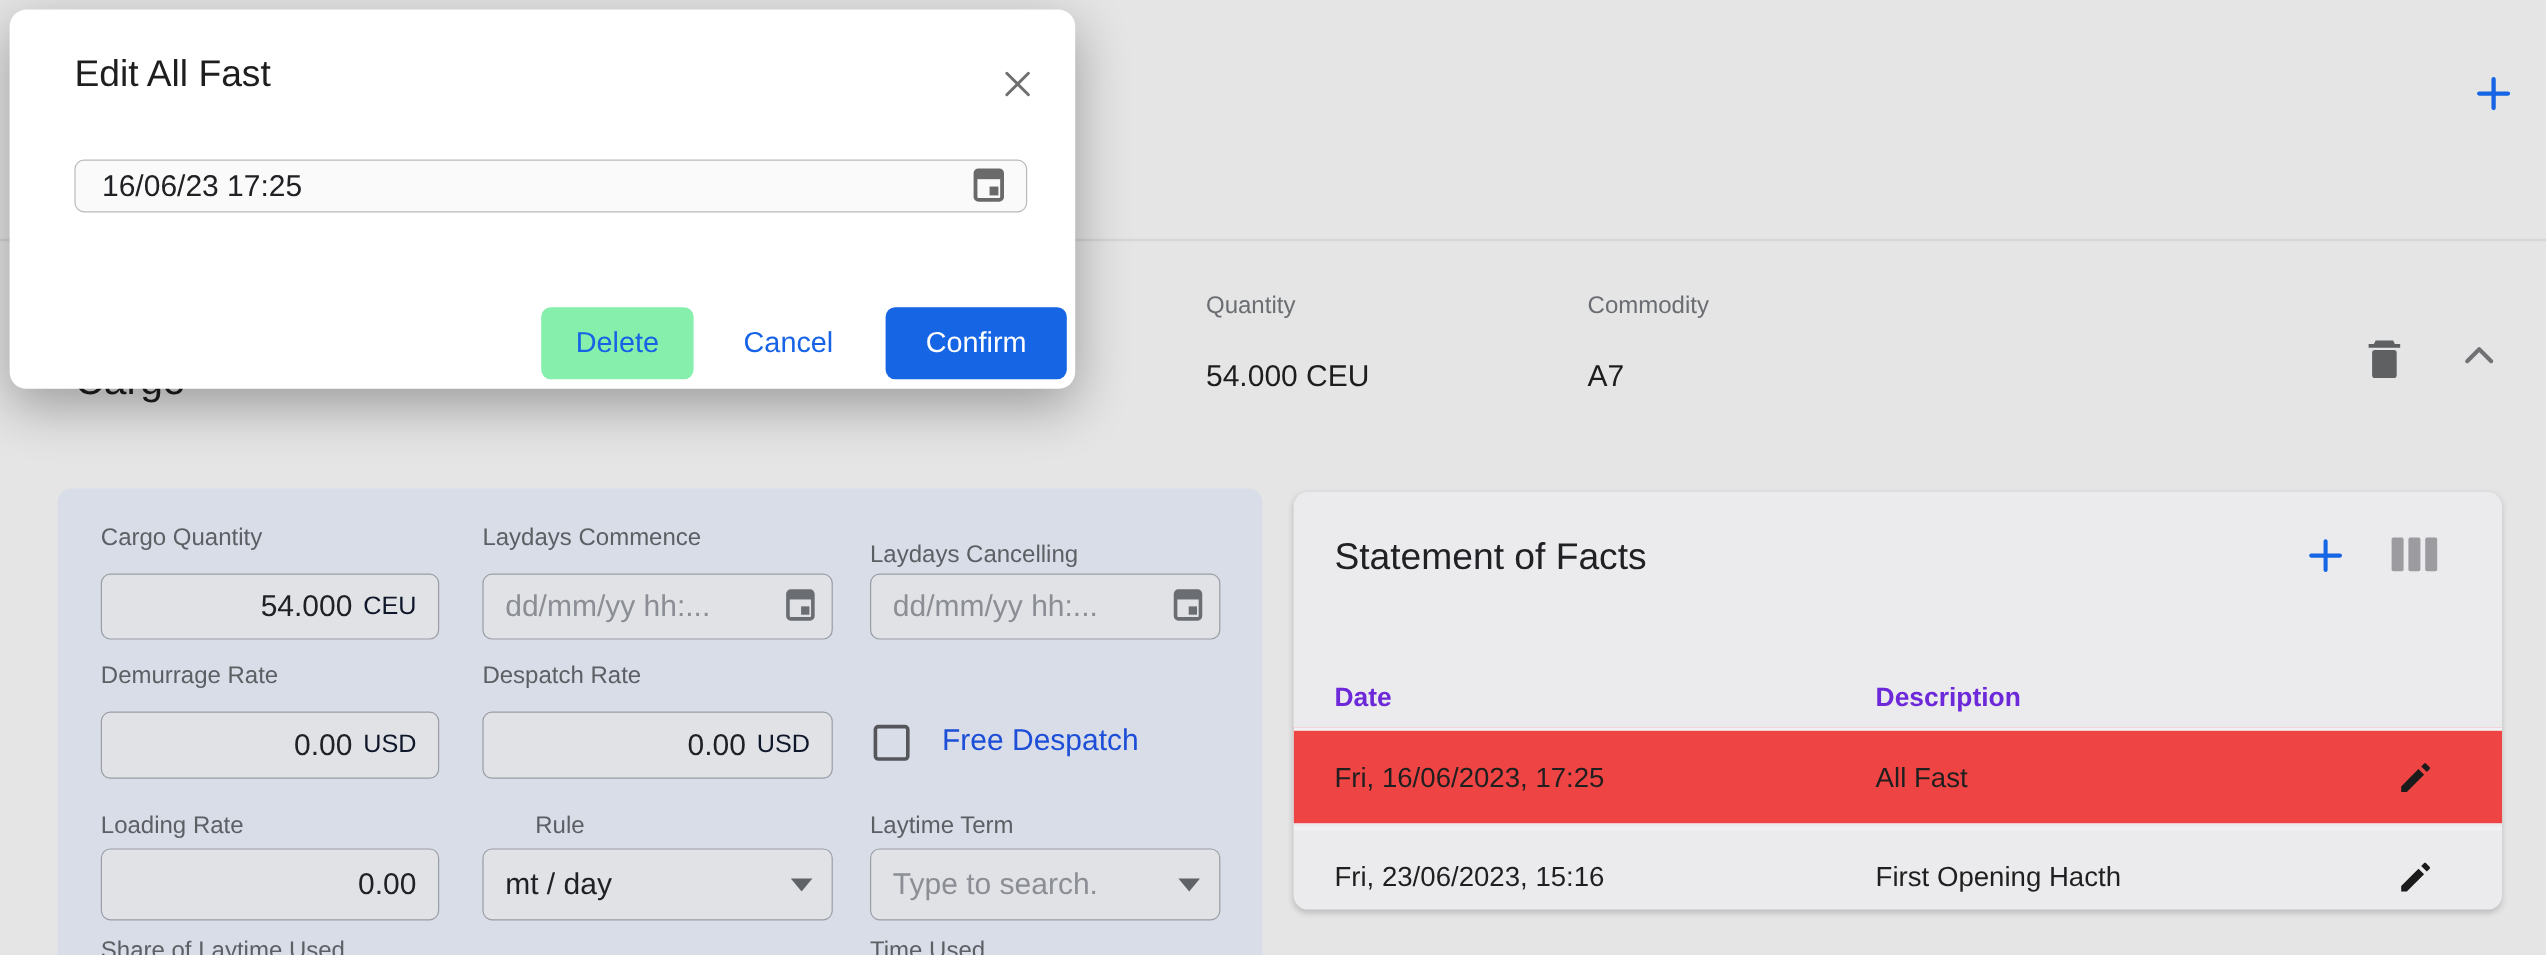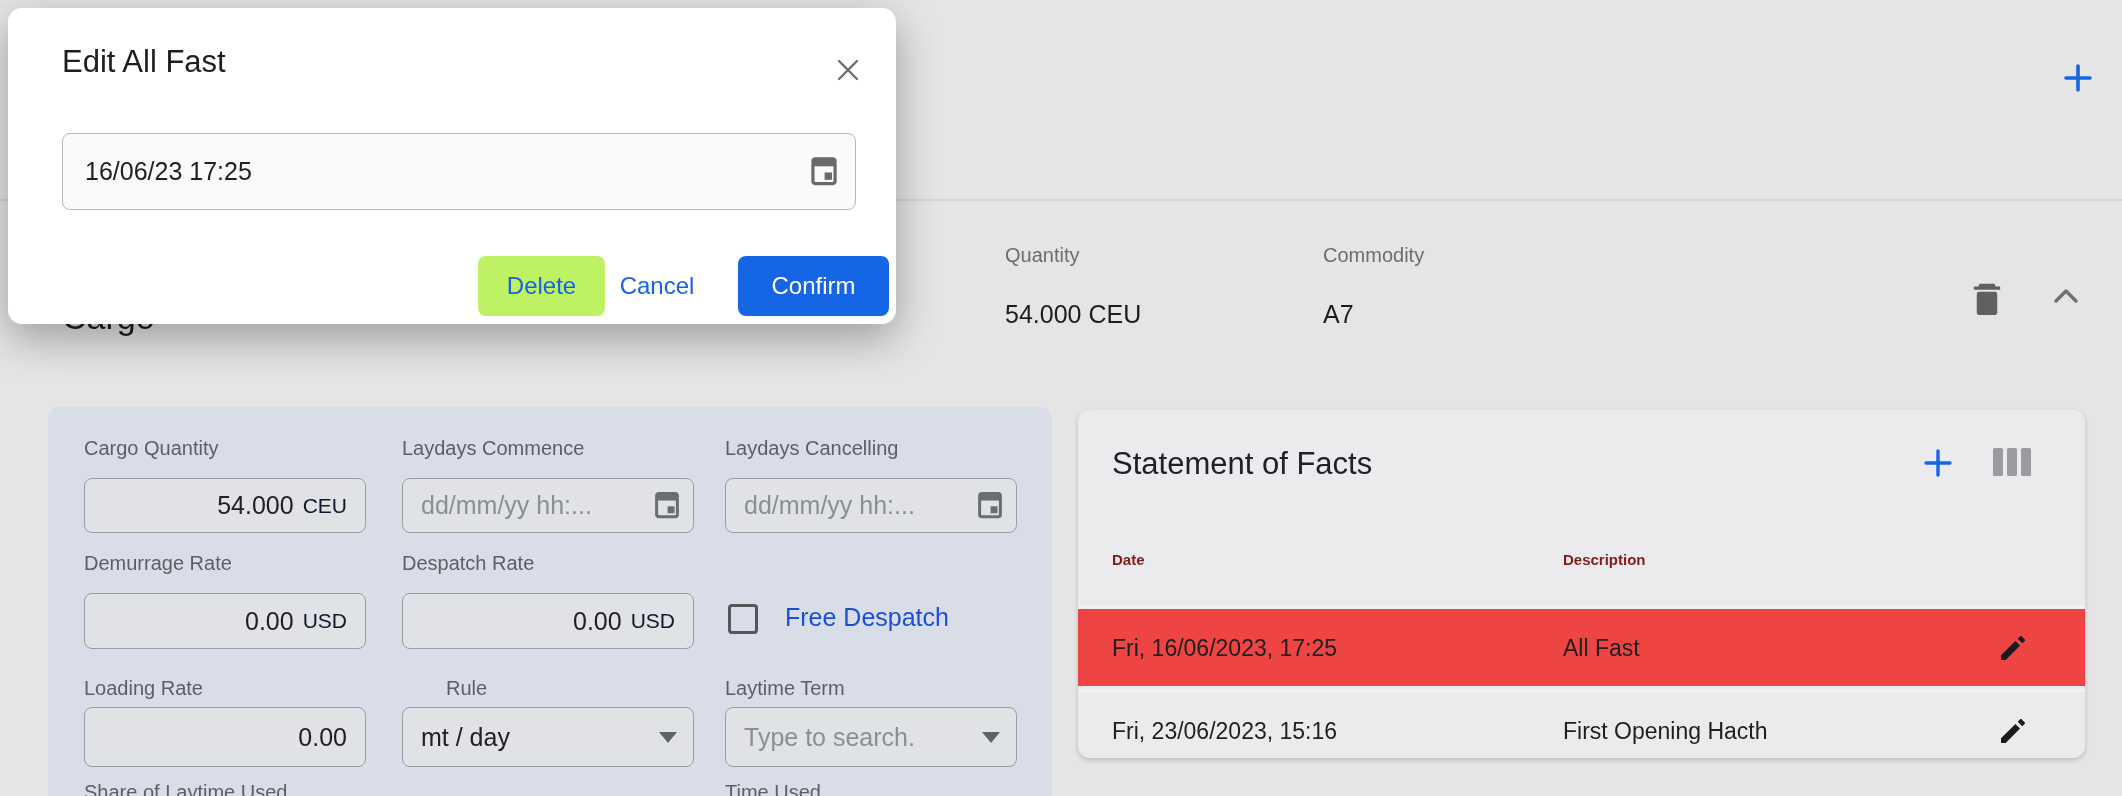--- a/index.html
+++ b/index.html
@@ -56,46 +56,46 @@
   .sof-card {
     left:1078px; top:410px; width:1007px; height:348px;
     background:#ebebed; border-radius:12px;
     box-shadow:0 2px 5px rgba(0,0,0,.18); z-index:2; overflow:hidden;
   }
   .sof-title { position:absolute; left:34px; top:36px; font-size:31px; font-weight:500; color:#202124; }
   .sof-plus { position:absolute; left:845px; top:38px; width:30px; height:30px; cursor:pointer; }
   .sof-columns { position:absolute; left:915px; top:38px; width:40px; height:30px; display:flex; gap:4px; cursor:pointer; }
   .sof-columns span { width:10px; height:28px; background:#9c9ca0; border-radius:1.5px; }
   .sof-thead { position:absolute; left:0; top:120px; width:100%; height:76px; }
-  .sof-th { position:absolute; top:21px; font-size:15px; font-weight:700; color:#7f1d1d; }
+  .sof-th { position:absolute; top:38px; font-size:22px; font-weight:700; color:#6d28d9; }
   .th-date { left:34px; } .th-desc { left:485px; }
   .sof-row { position:absolute; left:0; width:100%; height:80px; border-top:3px solid #f2f2f4; cursor:pointer; }
   .row-0 { top:196px; background:#ef4444; }
   .row-1 { top:279px; background:transparent; }
   .sof-td { position:absolute; top:50%; transform:translateY(-50%); font-size:23px; color:#1f1f1f; white-space:nowrap; }
   .td-date { left:34px; } .td-desc { left:485px; }
   .edit-btn { position:absolute; right:56px; top:50%; transform:translateY(-50%); width:32px; height:32px; cursor:pointer; }
 
   
   .modal {
     left:8px; top:8px; width:888px; height:316px; background:#ffffff;
     border-radius:14px; box-shadow:0 14px 44px rgba(0,0,0,.32); z-index:10;
   }
   .modal-title { position:absolute; left:54px; top:36px; font-size:31px; color:#1e1e1e; }
   .modal-close { position:absolute; left:824px; top:46px; width:32px; height:32px; cursor:pointer; }
   .modal-input {
-    position:absolute; left:54px; top:125px; width:794px; height:77px;
+    position:absolute; left:54px; top:125px; width:794px; height:44px;
     background:#fafafa; border:1.5px solid #b9b9bb; border-radius:8px;
     display:flex; align-items:center; padding-left:22px;
   }
   .modal-input .val { font-size:25px; }
   .btn { position:absolute; top:248px; height:60px; border:none; border-radius:8px;
     font-family:"Liberation Sans", sans-serif; font-size:24px; cursor:pointer;
     display:flex; align-items:center; justify-content:center; }
-  .btn-delete { left:470px; width:127px; background:#bef264; color:#1663e6;text-align:center; }
+  .btn-delete { left:443px; width:127px; background:#86efac; color:#1663e6;text-align:center; }
   .btn-cancel { left:588px; width:122px; background:transparent; color:#1663e6; }
   .btn-confirm { left:730px; width:151px; background:#1565e4; color:#ffffff; }
 </style>
 </head>
 <body>
 
 <div class="abs top-divider"></div>
 
 <div class="abs hidden-heading">Cargo</div>
 
@@ -136,21 +136,21 @@
     <span class="placeholder" style="max-width:195px;">dd/mm/yy hh:...</span>
     <span class="cal-icon">
       <svg width="28" height="30" viewBox="0 0 24 26">
         <rect x="3" y="4" width="18" height="20" rx="2" fill="none" stroke="#6a6d72" stroke-width="2.6"></rect>
         <rect x="3" y="4" width="18" height="6" fill="#6a6d72"></rect>
         <rect x="12.5" y="15" width="6" height="6" fill="#6a6d72"></rect>
       </svg>
     </span>
   </div>
 
-  <div class="fld-label" style="left:677px; top:30px;">Laydays Cancelling</div>
+  <div class="fld-label" style="left:677px; top:44px;">Laydays Cancelling</div>
   <div class="fld-box left" style="left:677px; top:71px; width:292px; height:55px;">
     <span class="placeholder" style="max-width:195px;">dd/mm/yy hh:...</span>
     <span class="cal-icon">
       <svg width="28" height="30" viewBox="0 0 24 26">
         <rect x="3" y="4" width="18" height="20" rx="2" fill="none" stroke="#6a6d72" stroke-width="2.6"></rect>
         <rect x="3" y="4" width="18" height="6" fill="#6a6d72"></rect>
         <rect x="12.5" y="15" width="6" height="6" fill="#6a6d72"></rect>
       </svg>
     </span>
   </div>

